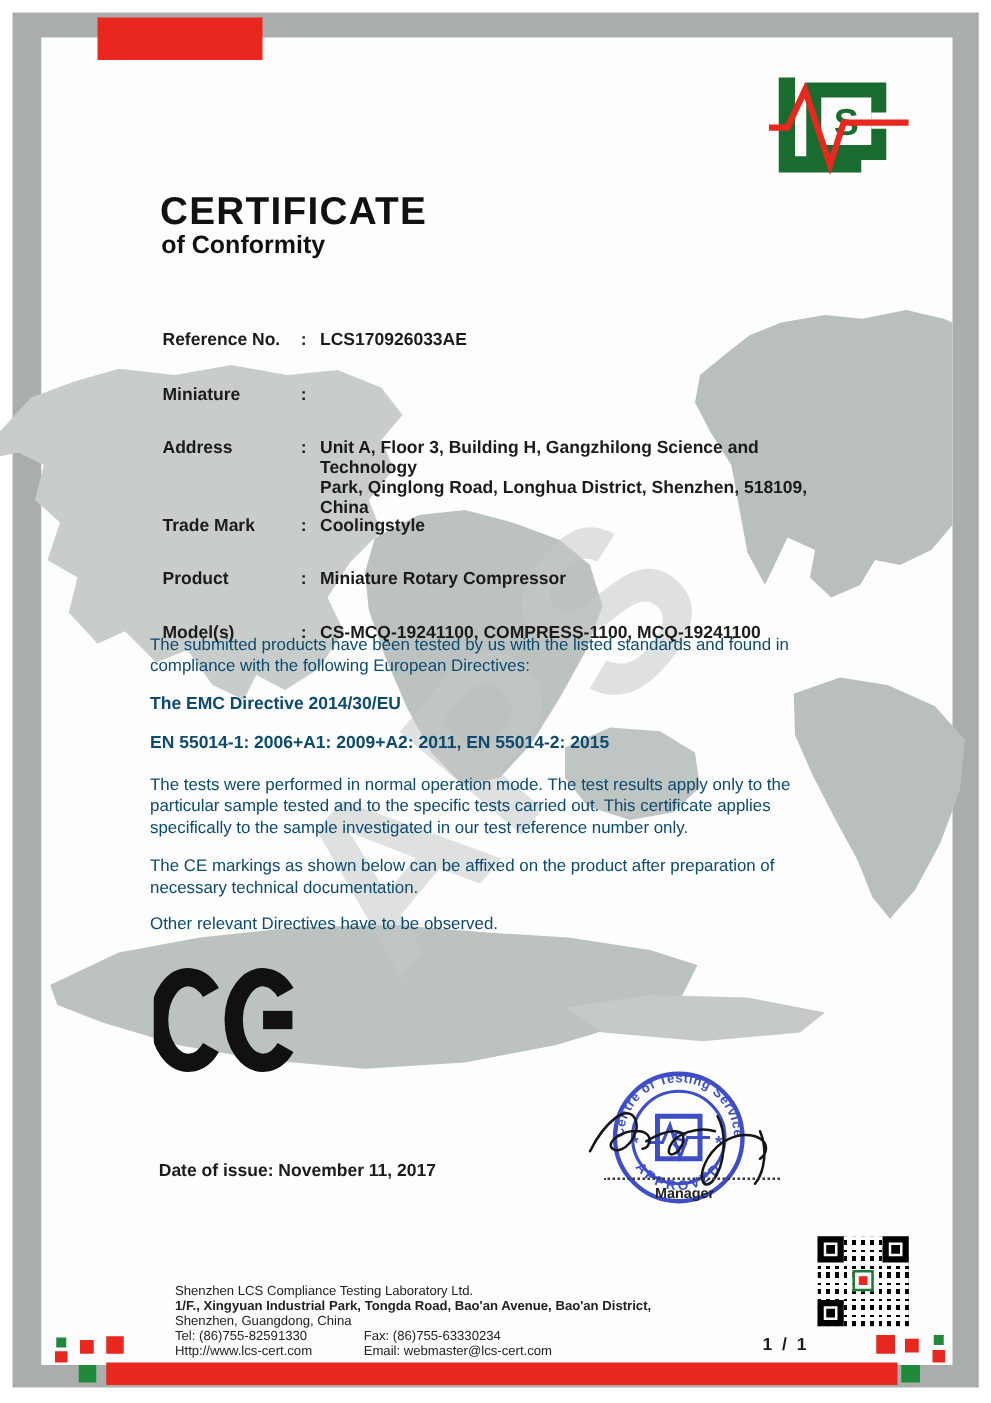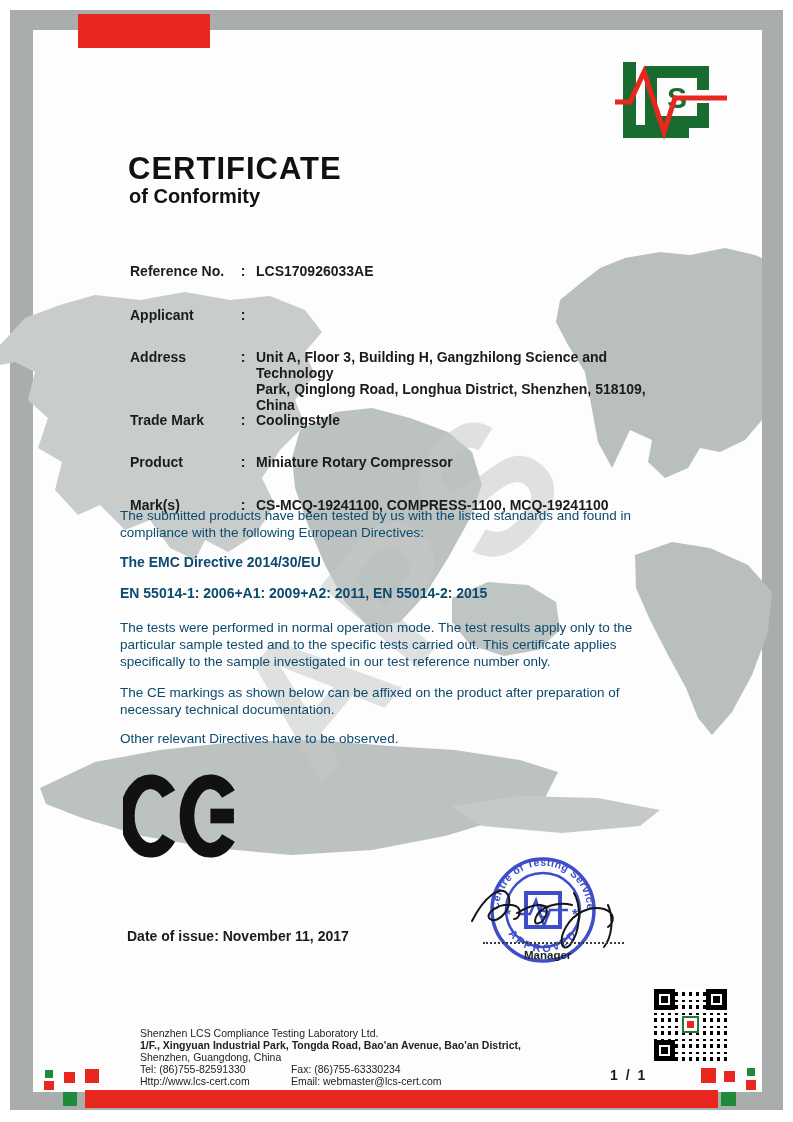--- a/index.html
+++ b/index.html
@@ -108,41 +108,41 @@
 
     <div class="abs title">CERTIFICATE</div>
     <div class="abs subtitle">of Conformity</div>
 
     <div class="field-row" style="top:240px">
       <div class="field-label">Reference No.</div>
       <div class="field-colon">:</div>
       <div class="field-value">LCS170926033AE</div>
     </div>
     <div class="field-row" style="top:284px">
-      <div class="field-label">Applicant</div>
+      <div class="field-label">Miniature</div>
       <div class="field-colon">:</div>
     </div>
     <div class="field-row" style="top:326px">
       <div class="field-label">Address</div>
       <div class="field-colon">:</div>
       <div class="field-value">Unit A, Floor 3, Building H, Gangzhilong Science and Technology
 Park, Qinglong Road, Longhua District, Shenzhen, 518109, China</div>
     </div>
     <div class="field-row" style="top:389px">
       <div class="field-label">Trade Mark</div>
       <div class="field-colon">:</div>
       <div class="field-value">Coolingstyle</div>
     </div>
     <div class="field-row" style="top:431px">
       <div class="field-label">Product</div>
       <div class="field-colon">:</div>
       <div class="field-value">Miniature Rotary Compressor</div>
     </div>
     <div class="field-row" style="top:474px">
-      <div class="field-label">Mark(s)</div>
+      <div class="field-label">Model(s)</div>
       <div class="field-colon">:</div>
       <div class="field-value">CS-MCQ-19241100, COMPRESS-1100, MCQ-19241100</div>
     </div>
 
     <div class="para" style="top:484px">The submitted products have been tested by us with the listed standards and found in
 compliance with the following European Directives:</div>
     <div class="para bold" style="top:531px">The EMC Directive 2014/30/EU</div>
     <div class="para bold" style="top:562px">EN 55014-1: 2006+A1: 2009+A2: 2011, EN 55014-2: 2015</div>
     <div class="para" style="top:596px">The tests were performed in normal operation mode. The test results apply only to the
 particular sample tested and to the specific tests carried out. This certificate applies

